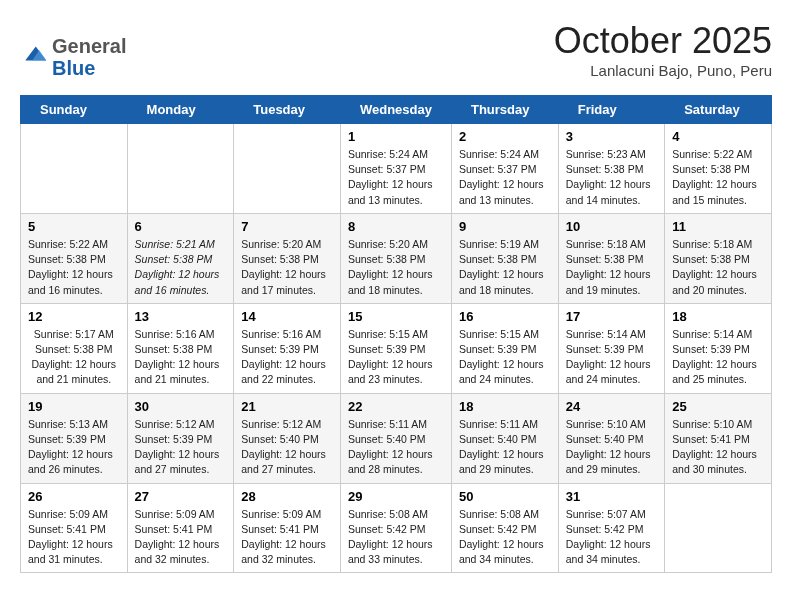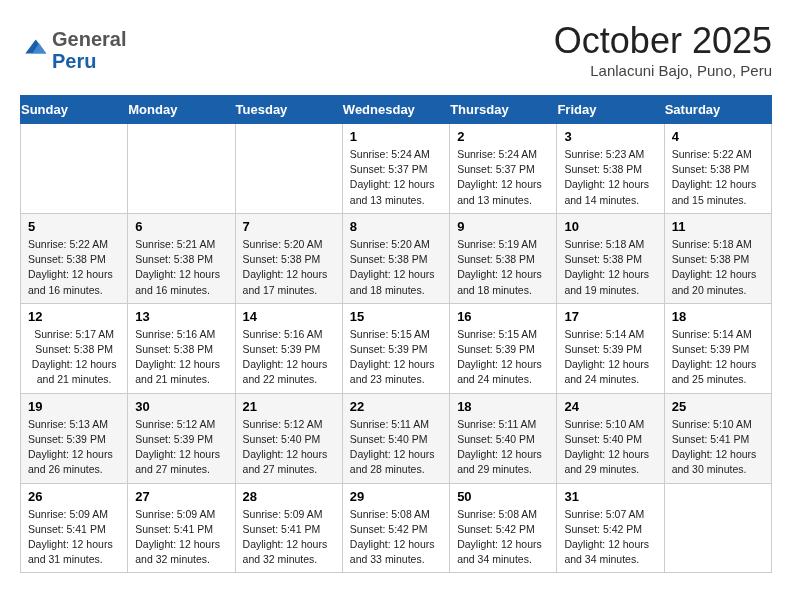--- a/index.html
+++ b/index.html
@@ -6,21 +6,21 @@
     body {
       font-family: Arial, sans-serif;
       background: #fff;
       width: 792px;
       min-height: 612px;
       padding: 20px;
     }
     .header {
       display: flex;
       justify-content: space-between;
-      align-items: center;
+      align-items: flex-end;
       margin-bottom: 16px;
     }
     .logo {
       display: flex;
       align-items: center;
       gap: 4px;
     }
     .logo-text {
       font-size: 20px;
       font-weight: bold;
@@ -45,21 +45,21 @@
       color: #444;
     }
     table {
       width: 100%;
       border-collapse: collapse;
     }
     thead tr th {
       background-color: #1a5faa;
       color: #fff;
       text-align: left;
-      padding: 6px 0;
+      padding: 6px 19px;
       font-size: 13px;
       font-weight: bold;
       border: 1px solid #1a5faa;
     }
     tbody tr td {
       vertical-align: top;
       border: 1px solid #ccc;
       padding: 5px 7px;
       width: 107px;
       min-height: 80px;
@@ -89,21 +89,21 @@
 <body>
 
 <div class="header">
   <div class="logo">
     <svg class="logo-icon" viewBox="0 0 32 32">
       <polygon points="18,4 30,20 6,20" fill="#1a5faa"></polygon>
       <polygon points="22,8 30,20 14,20" fill="#5599dd" opacity="0.7"></polygon>
     </svg>
     <div class="logo-text">
       <span class="logo-general">General</span><br>
-      <span class="logo-blue">Peru</span>
+      <span class="logo-blue">Blue</span>
     </div>
   </div>
   <div class="title-block">
     <div class="month-title">October 2025</div>
     <div class="location">Lanlacuni Bajo, Puno, Peru</div>
   </div>
 </div>
 
 <table>
   <thead>
@@ -154,21 +154,21 @@
       <tr>
         <td>
           <span class="day-num">5</span>
           <div class="day-info" style="white-space: pre-line;">Sunrise: 5:22 AM
 Sunset: 5:38 PM
 Daylight: 12 hours
 and 16 minutes.</div>
         </td>
         <td>
           <span class="day-num">6</span>
-          <div class="day-info" style="white-space: pre-line;">Sunrise: 5:21 AM
+          <div class="day-info" style="white-space: pre-line; font-style: italic;">Sunrise: 5:21 AM
 Sunset: 5:38 PM
 Daylight: 12 hours
 and 16 minutes.</div>
         </td>
         <td>
           <span class="day-num">7</span>
           <div class="day-info" style="white-space: pre-line;">Sunrise: 5:20 AM
 Sunset: 5:38 PM
 Daylight: 12 hours
 and 17 minutes.</div>

